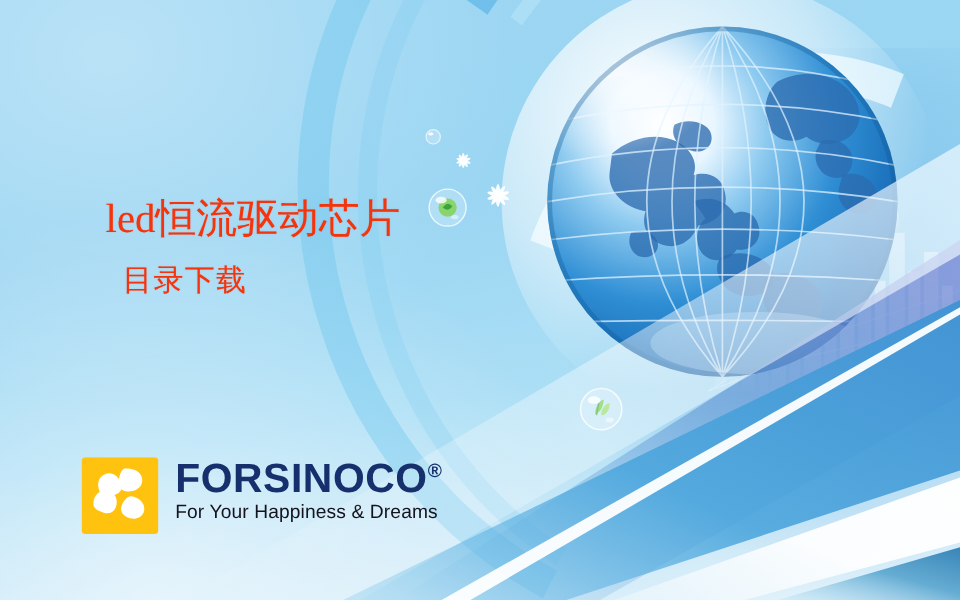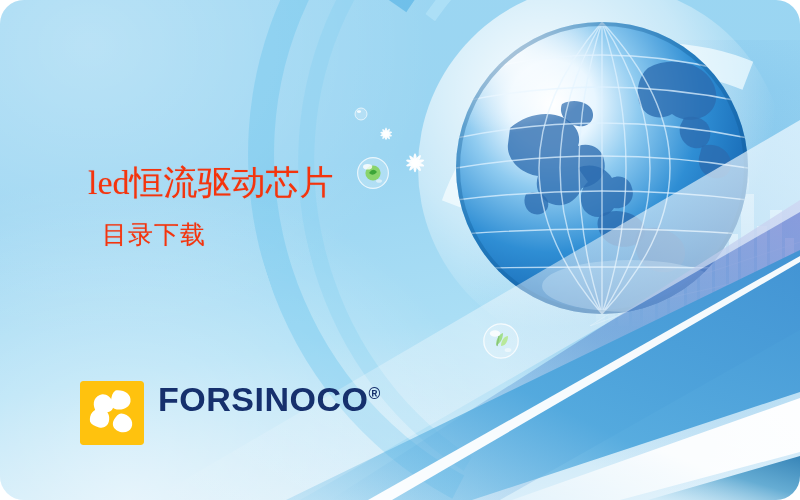--- a/index.html
+++ b/index.html
@@ -11,21 +11,20 @@
   body {
     font-family: "Liberation Sans", sans-serif;
   }
 
   #banner {
     position: relative;
     width: 800px;
     height: 500px;
     overflow: hidden;
     background: linear-gradient(170deg, #9cd6f2 0%, #9ad5f2 35%, #aadef5 62%, #cfeaf8 86%, #e6f4fc 100%);
-    border-radius: 24px;
   }
 
   
   .wash {
     position: absolute;
     pointer-events: none;
   }
   #wash-top-left {
     left: -60px; top: -80px;
     width: 500px; height: 420px;
@@ -162,21 +161,20 @@
     white-space: nowrap;
   }
 
   
   #logo {
     position: absolute;
     left: 68px;
     top: 381px;
     display: flex;
     align-items: flex-start;
-    margin-left: 12px;
   }
   #logo-mark {
     width: 64px;
     height: 64px;
     border-radius: 3px;
     flex: 0 0 auto;
   }
   #logo-text {
     margin-left: 14px;
     padding-top: 1px;
@@ -427,16 +425,17 @@
       <rect x="0" y="0" width="64" height="64" rx="3" ry="3" fill="#ffc20e"></rect>
       <g fill="#ffffff">
         <path d="M35.5 9.5 C44 8.5 51.5 13 50.5 20.5 C49.8 26 43.5 29.5 36.8 28.4 C32.4 27.7 30.3 24.2 30.9 20 C31.5 15.2 32.6 11.3 35.5 9.5 Z"></path>
         <path d="M13.5 27.5 C12.5 19.5 17 12.5 24.5 13.5 C30 14.2 33.5 20 32.4 26.8 C31.7 31.2 28.2 33.3 24 32.7 C19.2 32.1 15.3 30.4 13.5 27.5 Z" transform="rotate(-28 23 23)"></path>
         <path d="M10 40.5 C9 32.5 14.5 26.5 22 28 C27.5 29.2 30.5 34.5 28.8 40.8 C27.6 45.2 23.4 47.8 19 46.4 C14.2 44.9 11.2 43.5 10 40.5 Z"></path>
         <path d="M38.5 33.5 C46 32 53 36.5 52.5 43.5 C52 49 46 52.5 39.5 51 C34.8 49.9 32.5 46 33.5 41.5 C34.4 37.4 35.8 34.2 38.5 33.5 Z" transform="rotate(18 43 42)"></path>
       </g>
     </svg>
     <div id="logo-text">
       <span id="logo-wordmark"><span>FORSINOCO</span><span class="reg">®</span></span>
+      <span id="logo-tagline">For Your Happiness &amp; Dreams</span>
     </div>
   </div>
 
 </div>
 
 </body></html>

